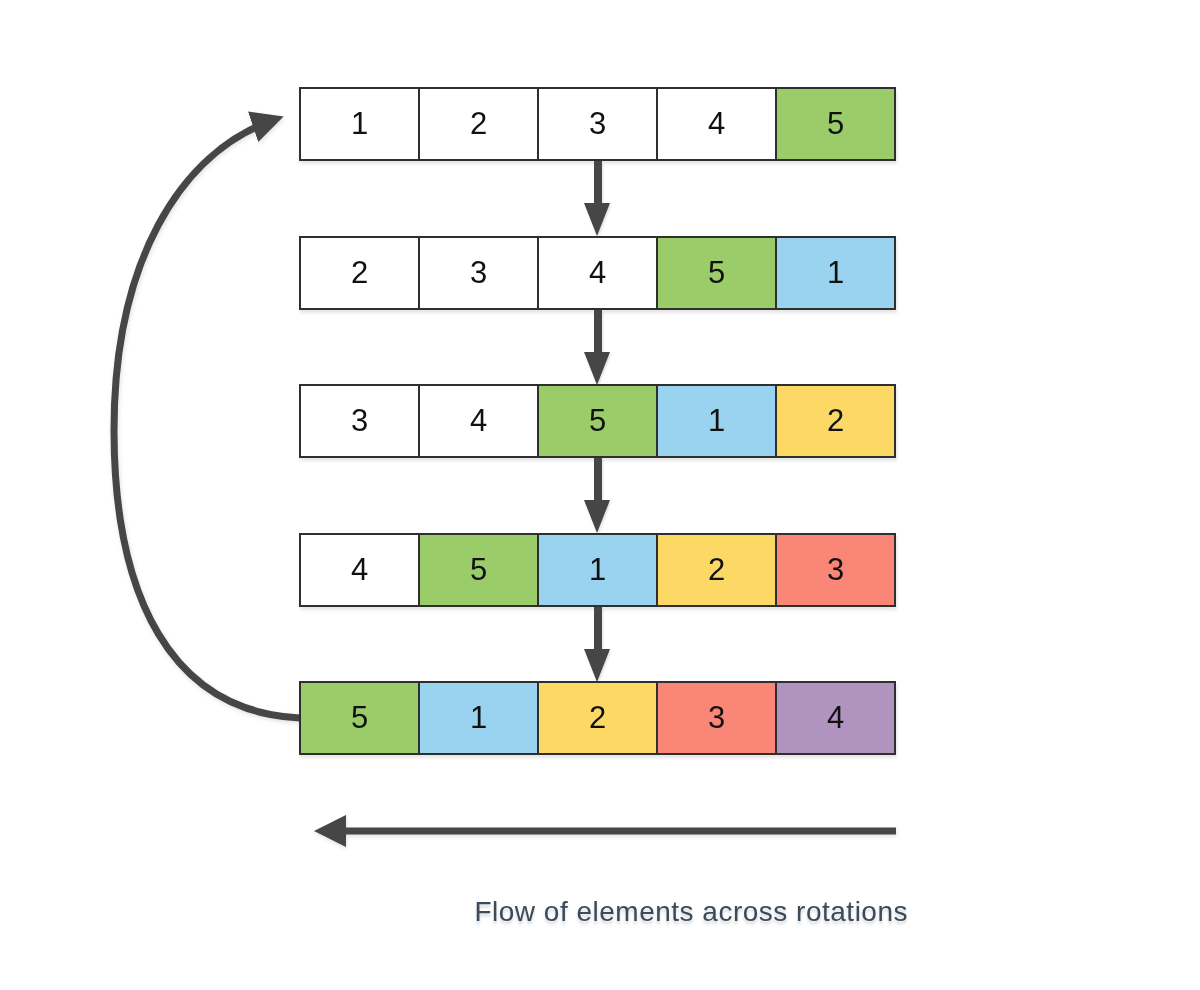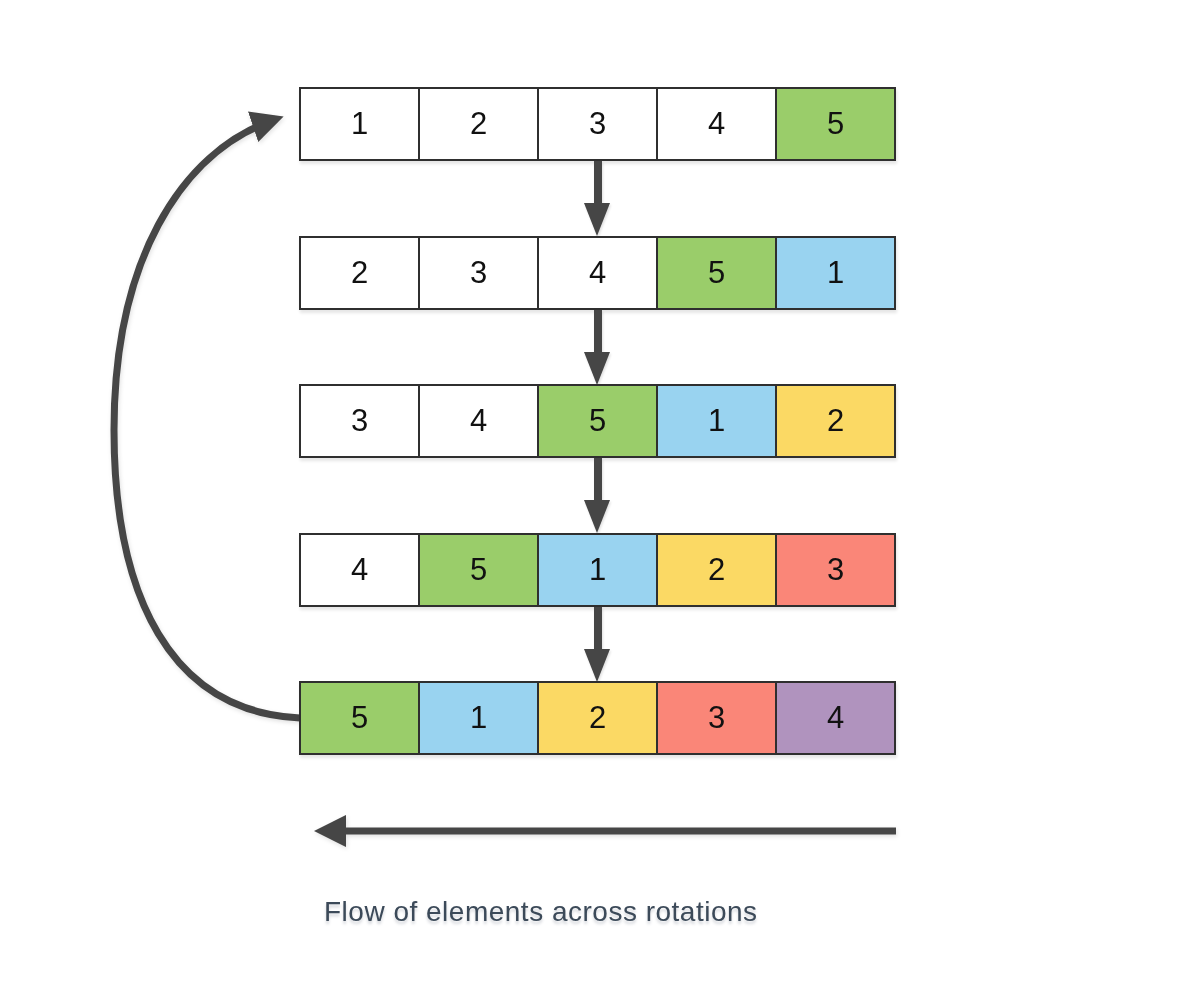--- a/index.html
+++ b/index.html
@@ -26,22 +26,22 @@
   .down-arrow{position:absolute;left:584px;width:27px;height:75px;filter:drop-shadow(1px 2px 1px rgba(0,0,0,0.12));}
   .down-arrow .stem{position:absolute;left:9.5px;top:0;width:8px;height:44px;background:var(--arrow);}
   .down-arrow .head{
     position:absolute;left:0;top:42px;width:0;height:0;
     border-left:13.5px solid transparent;border-right:13.5px solid transparent;
     border-top:33px solid var(--arrow);
   }
   .arrows-overlay{position:absolute;left:0;top:0;width:1200px;height:990px;pointer-events:none;
     filter:drop-shadow(1px 2px 2px rgba(0,0,0,0.12));}
   .caption{
-    position:absolute;left:324px;top:896px;width:600px;
-    text-align:left;font-size:28px;letter-spacing:0.5px;
+    position:absolute;left:308px;top:896px;width:600px;
+    text-align:right;font-size:28px;letter-spacing:0.5px;
     color:var(--caption);
     text-shadow:0 3px 3px rgba(60,70,90,0.22);
   }
 </style>
 </head>
 <body style="--cell_white: #FFFFFF; --wrap_green: #9ACD6A; --wrap_blue: #99D3F0; --wrap_yellow: #FBD964; --wrap_red: #FA8678; --wrap_purple: #B093BE; --border: #2F2F2F; --arrow: #464646; --caption: #3C4A59;">
 
 <div class="canvas">
 
   <svg class="arrows-overlay" width="1200" height="990" viewBox="0 0 1200 990">

